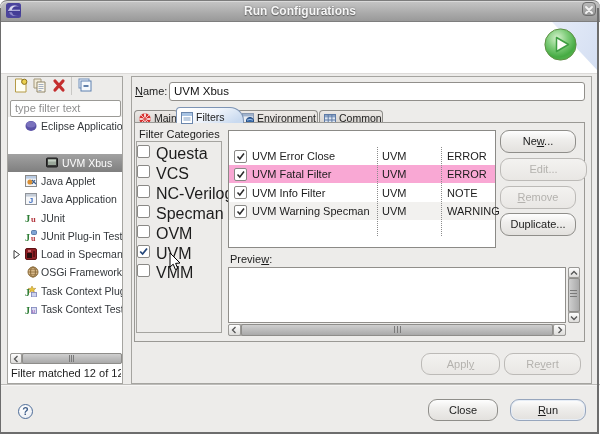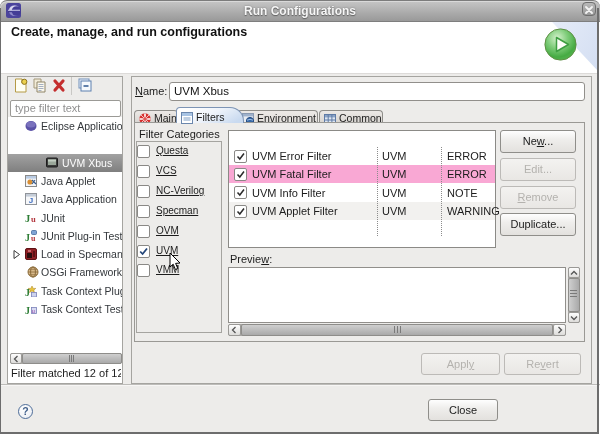--- a/index.html
+++ b/index.html
@@ -44,32 +44,32 @@
   .tab{position:absolute;box-sizing:border-box;border:1px solid #8e8d89;border-bottom:none;border-radius:4px 4px 0 0;background:linear-gradient(#ece9e6,#d8d5d1);font-size:10.5px;color:#1c1c1c;}
   .tab .ic{position:absolute;left:4px;top:2px;width:12px;height:12px;}
   .tab .tl{position:absolute;top:1px;}
   #tabactive{background:linear-gradient(150deg,#ffffff 15%,#eef3fa 50%,#c9daf0 90%);border-color:#7d94b5;border-radius:4px 14px 0 0;z-index:3;}
   #tabactive .ic{top:4px;}
   #tabactive .tl{top:3px;}
   
   #tabbox{left:134px;top:122px;width:451px;height:220px;border:1px solid #9a9995;box-sizing:border-box;background:#edecea;}
   #fclbl{left:139px;top:128px;font-size:11px;color:#1c1c1c;}
   #fclist{left:136px;top:141px;width:86px;height:192px;border:1px solid #a5a4a0;box-sizing:border-box;background:#edecea;}
-  .cbrow{position:absolute;left:137px;font-size:10px;color:#1c1c1c;text-decoration:underline;}
+  .cbrow{position:absolute;left:137px;font-size:16px;color:#1c1c1c;}
   .cb{position:absolute;width:13px;height:13px;background:#fff;border:1px solid #8a8986;border-radius:2px;box-sizing:border-box;}
   
   #tbl{left:228px;top:130px;width:268px;height:118px;border:1px solid #8b8a86;box-sizing:border-box;background:#fff;}
   #thead{position:absolute;left:0;top:0;width:266px;height:16px;background:linear-gradient(#f9f9f8,#dddcda);border-bottom:1px solid #9c9b97;box-sizing:border-box;}
   .th{position:absolute;top:2px;font-size:11px;color:#1c1c1c;}
   .hdiv{position:absolute;top:1px;width:1px;height:14px;background:#b4b3b0;}
   .row{position:absolute;left:0;width:266px;height:18px;}
   .row .cell{position:absolute;top:3px;font-size:11px;color:#1c1c1c;white-space:nowrap;}
   .dotv{position:absolute;width:1px;background-image:linear-gradient(#8c8c8c 50%,transparent 50%);background-size:1px 2px;}
   
-  .btn{position:absolute;box-sizing:border-box;border:1px solid #8f8e8a;border-radius:3px;background:linear-gradient(#fefefe,#efeeec 40%,#e3e1de);font-size:11px;color:#1c1c1c;text-align:center;}
+  .btn{position:absolute;box-sizing:border-box;border:1px solid #8f8e8a;border-radius:9px;background:linear-gradient(#fefefe,#efeeec 40%,#e3e1de);font-size:11px;color:#1c1c1c;text-align:center;}
   .btn.dis{border-color:#bcbab7;background:linear-gradient(#f3f2f0,#e9e7e4);color:#b4b2ae;}
   
   #pvlbl{left:230px;top:253px;font-size:11px;color:#1c1c1c;}
   #pvbox{left:228px;top:267px;width:338px;height:56px;background:#fff;border:1px solid #918f8b;box-sizing:border-box;}
   
   #sep{left:0px;top:384px;width:600px;height:1px;background:#bdbcb9;}
   #sep2{left:0px;top:385px;width:600px;height:1px;background:#f7f6f5;}
   #runbtn{border:1px solid #97a6bd;box-shadow:0 0 0 1px #e6edf6 inset;}
   #helpbtn{left:18px;top:404px;width:15px;height:15px;border-radius:50%;border:1.5px solid #4e6d99;box-sizing:border-box;background:radial-gradient(circle at 35% 30%,#ffffff,#e8ebf1);color:#41608c;font-weight:bold;font-size:10.5px;line-height:12px;text-align:center;}
   u{text-decoration:underline;}
@@ -85,21 +85,20 @@
       <rect x="0" y="0" width="15" height="15" rx="2.5" fill="#4b449c"></rect>
       <circle cx="8.5" cy="7.5" r="5.6" fill="#8c88c9"></circle>
       <path d="M3 7.5 A5.6 5.6 0 0 1 14.1 7.5 Z" fill="#d8d6ef"></path>
       <path d="M2 7.8 L15 7.8 L15 9.2 L2 9.2 Z" fill="#3f3a8e"></path>
       <circle cx="10.5" cy="8" r="4.8" fill="#433c96"></circle>
       <rect x="2" y="6.7" width="12" height="1.2" fill="#b9b6dd"></rect>
     </svg>
 
   <div class="abs" id="band"></div>
   <div class="abs" id="bandblue"></div>
-  <div class="abs" id="bandtitle">Create, manage, and run configurations</div>
   <svg class="abs" style="left:544px;top:28px;z-index:2" width="34" height="34">
     <defs>
       <radialGradient id="gg" cx="40%" cy="30%" r="75%">
         <stop offset="0" stop-color="#d6f2cd"></stop>
           <stop offset="0.45" stop-color="#7ccb77"></stop>
         <stop offset="0.8" stop-color="#46ab43"></stop>
           <stop offset="1" stop-color="#57b450"></stop>
       </radialGradient>
     </defs>
     <circle cx="16.5" cy="16.5" r="15.6" fill="url(#gg)" stroke="#5d8f43" stroke-width="1"></circle>
@@ -282,21 +281,21 @@
       <div class="cbrow" style="left:156px;top:264.4px">VMM</div>
     </div>
 
   <div class="abs" id="tbl">
     <div id="tbody">
         <div class="row" style="top:16.0px;background:#fff">
           <div class="cb" style="left:5px;top:2.5px"></div>
           <svg style="position:absolute;left:6px;top:3.5px" width="11" height="11">
             <path d="M2.5 5.5 L4.8 8 L9 2.5" stroke="#2b2b2b" stroke-width="1.5" fill="none"></path>
           </svg>
-          <span class="cell" style="left:23px">UVM Error Filter</span>
+          <span class="cell" style="left:23px">UVM Error Close</span>
           <span class="cell" style="left:153px">UVM</span>
           <span class="cell" style="left:218px">ERROR</span>
         </div>
         <div class="row" style="top:34.4px;background:#f9a8d4">
           <div class="cb" style="left:5px;top:2.5px"></div>
           <svg style="position:absolute;left:6px;top:3.5px" width="11" height="11">
             <path d="M2.5 5.5 L4.8 8 L9 2.5" stroke="#2b2b2b" stroke-width="1.5" fill="none"></path>
           </svg>
           <span class="cell" style="left:23px">UVM Fatal Filter</span>
           <span class="cell" style="left:153px">UVM</span>
@@ -309,31 +308,31 @@
           </svg>
           <span class="cell" style="left:23px">UVM Info Filter</span>
           <span class="cell" style="left:153px">UVM</span>
           <span class="cell" style="left:218px">NOTE</span>
         </div>
         <div class="row" style="top:71.2px;background:#f2f1ef">
           <div class="cb" style="left:5px;top:2.5px"></div>
           <svg style="position:absolute;left:6px;top:3.5px" width="11" height="11">
             <path d="M2.5 5.5 L4.8 8 L9 2.5" stroke="#2b2b2b" stroke-width="1.5" fill="none"></path>
           </svg>
-          <span class="cell" style="left:23px">UVM Applet Filter</span>
+          <span class="cell" style="left:23px">UVM Warning Specman</span>
           <span class="cell" style="left:153px">UVM</span>
           <span class="cell" style="left:218px">WARNING</span>
         </div>
       </div>
     <div class="dotv" style="left:148px;top:16px;height:90px"></div>
     <div class="dotv" style="left:212px;top:16px;height:90px"></div>
   </div>
 
   <div class="btn" style="left:500px;top:130px;width:76px;height:23px;line-height:21px">Ne<u>w</u>...</div>
-  <div class="btn dis" style="left:500px;top:158px;width:76px;height:23px;line-height:21px">Edit...</div>
+  <div class="btn dis" style="left:500px;top:158px;width:87px;height:23px;line-height:21px">Edit...</div>
   <div class="btn" style="left:500px;top:213px;width:76px;height:23px;line-height:21px">Duplicate...</div>
   <div class="btn dis" style="left:500px;top:186px;width:76px;height:23px;line-height:21px"><u>R</u>emove</div>
 
   <div class="abs" id="pvlbl">Previe<u>w</u>:</div>
   <div class="abs" id="pvbox"></div>
 
   <div class="abs sb-track" style="left:568px;top:267px;width:12px;height:56px"></div>
   <div class="sb-btn" style="left:568px;top:267px;width:12px;height:11px"></div>
   <div class="sb-btn" style="left:568px;top:312px;width:12px;height:11px"></div>
   <div class="sb-thumbv" style="left:568px;top:278px;width:12px;height:34px"></div>
@@ -341,20 +340,21 @@
   <div class="abs sb-track" style="left:228px;top:324px;width:338px;height:12px"></div>
   <div class="sb-btn" style="left:228px;top:324px;width:13px;height:12px"></div>
   <div class="sb-btn" style="left:553px;top:324px;width:13px;height:12px"></div>
   <div class="sb-thumbh" style="left:241px;top:324px;width:312px;height:12px"></div>
 
   <div class="btn dis" style="left:421px;top:353px;width:79px;height:22px;line-height:20px">Appl<u>y</u></div>
   <div class="btn dis" style="left:504px;top:353px;width:77px;height:22px;line-height:20px">Re<u>v</u>ert</div>
 
   <div class="abs" id="helpbtn">?</div>
   <div class="btn" style="left:428px;top:399px;width:70px;height:22px;line-height:20px">Close</div>
+  <div class="btn" id="runbtn" style="left:510px;top:399px;width:76px;height:22px;line-height:20px"><u>R</u>un</div>
 
   <div class="abs edge" style="left:0;top:8px;width:1px;height:426px"></div>
   <div class="abs edge" style="left:597px;top:8px;width:2px;height:426px"></div>
   <div class="abs edge" style="left:0;top:432px;width:599px;height:2px"></div>
 <div class="abs sb-track" style="left:10px;top:353px;width:112px;height:11px"></div>
     <div class="sb-btn" style="left:10px;top:353px;width:12px;height:11px"></div>
     <div class="sb-thumbh" style="left:22px;top:353px;width:100px;height:11px"></div>
     <div class="gripv" style="left:69px;top:355px"></div>
     <div class="gripv" style="left:71px;top:355px"></div>
     <div class="gripv" style="left:73px;top:355px"></div>

